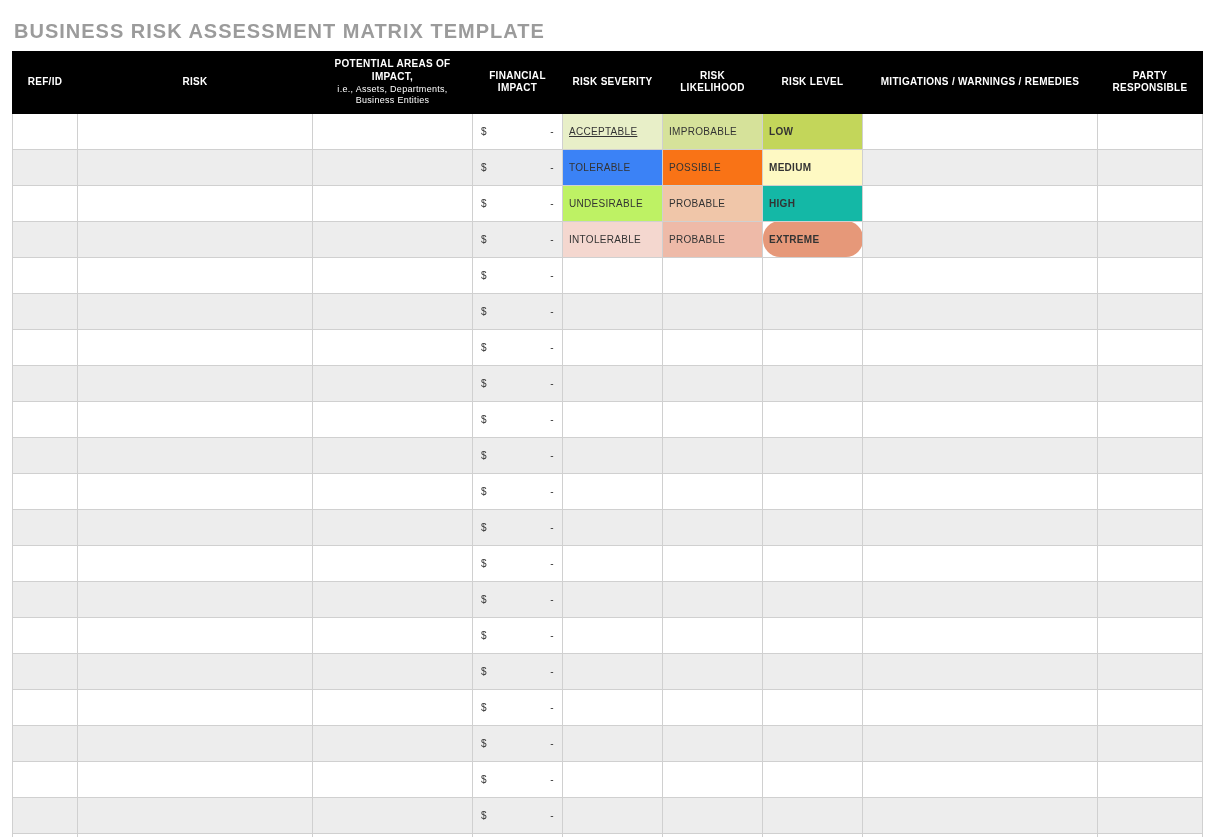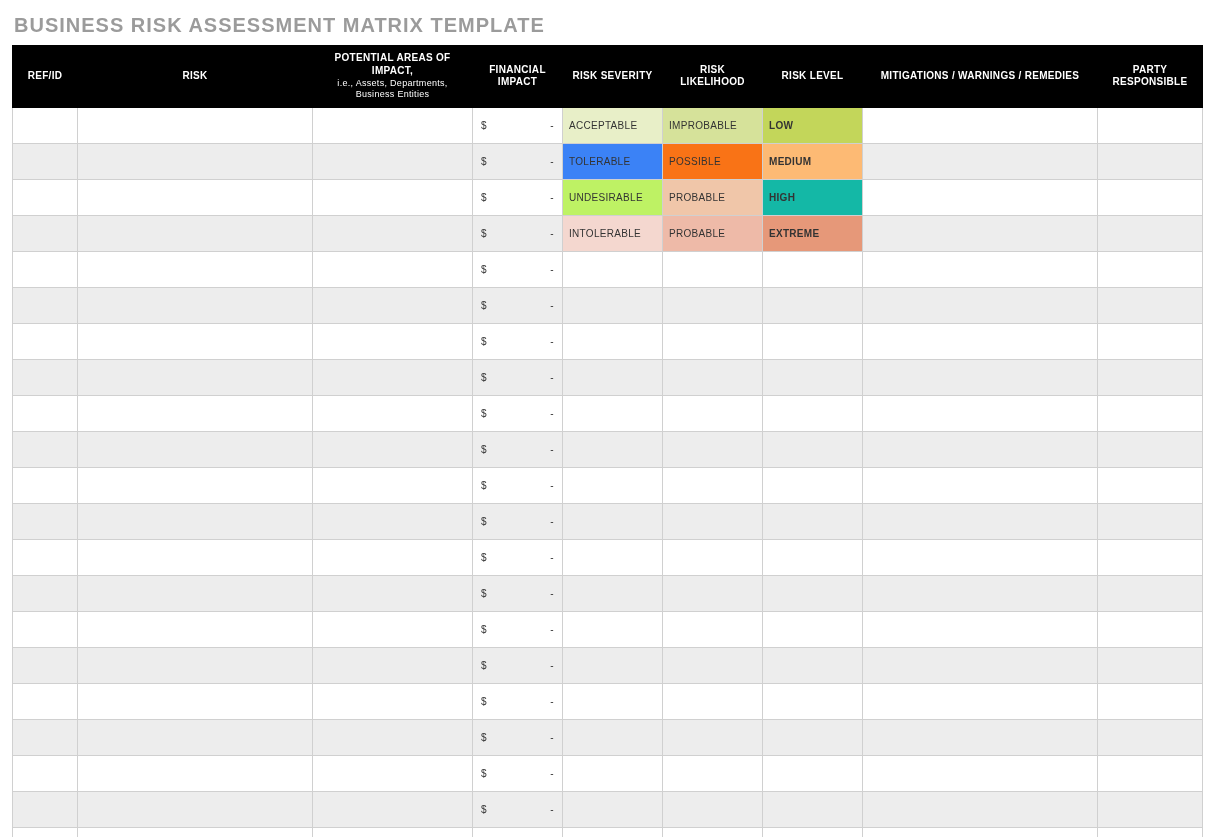--- a/index.html
+++ b/index.html
@@ -9,21 +9,21 @@
     font-family: Arial, Helvetica, sans-serif;
     background: #ffffff;
     color: #333;
     width: 1215px;
   }
   .title {
     font-size: 20px;
     font-weight: bold;
     letter-spacing: 1px;
     color: #9b9b9b;
-    margin: 2px 0 8px 2px;
+    margin: 8px 0 8px 2px;
     font-family: "Arial Narrow", Arial, sans-serif;
     font-stretch: condensed;
   }
   table.matrix {
     border-collapse: collapse;
     width: 1190px;
     table-layout: fixed;
   }
   table.matrix th {
     background: #000000;
@@ -118,37 +118,37 @@
   <tbody>
 
   <tr>
         <td></td>
         <td></td>
         <td></td>
         <td class="fin">
           <span class="currency">$</span>
           <span class="amount">-</span>
         </td>
-        <td class="colored" style="background: rgb(232, 239, 200);">ACCEPTABLE</td>
+        <td class="colored" style="background: rgb(232, 239, 200); text-decoration: underline;">ACCEPTABLE</td>
         <td class="colored" style="background: rgb(214, 226, 154);">IMPROBABLE</td>
         <td class="colored bold" style="background: rgb(195, 214, 90);">LOW</td>
         <td></td>
         <td></td>
       </tr>
       <tr class="alt">
         <td></td>
         <td></td>
         <td></td>
         <td class="fin">
           <span class="currency">$</span>
           <span class="amount">-</span>
         </td>
         <td class="colored" style="background: #3b82f6;">TOLERABLE</td>
         <td class="colored" style="background: #f97316;">POSSIBLE</td>
-        <td class="colored bold" style="background: #fdba74; margin-top: 36px;">MEDIUM</td>
+        <td class="colored bold" style="background: #fef9c3; margin-top: 36px;">MEDIUM</td>
         <td></td>
         <td></td>
       </tr>
       <tr>
         <td></td>
         <td></td>
         <td></td>
         <td class="fin">
           <span class="currency">$</span>
           <span class="amount">-</span>
@@ -162,21 +162,21 @@
       <tr class="alt">
         <td></td>
         <td></td>
         <td></td>
         <td class="fin">
           <span class="currency">$</span>
           <span class="amount">-</span>
         </td>
         <td class="colored" style="background: rgb(244, 215, 207);">INTOLERABLE</td>
         <td class="colored" style="background: rgb(238, 186, 168);">PROBABLE</td>
-        <td class="colored bold" style="background: rgb(230, 152, 121);">EXTREME</td>
+        <td class="colored bold" style="background: rgb(230, 152, 121); border-radius: 17px;">EXTREME</td>
         <td></td>
         <td></td>
       </tr>
       <tr>
         <td></td>
         <td></td>
         <td></td>
         <td class="fin">
           <span class="currency">$</span>
           <span class="amount">-</span>

